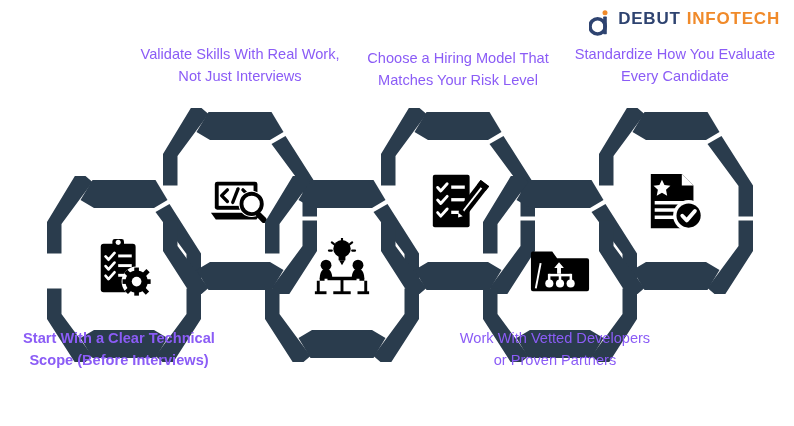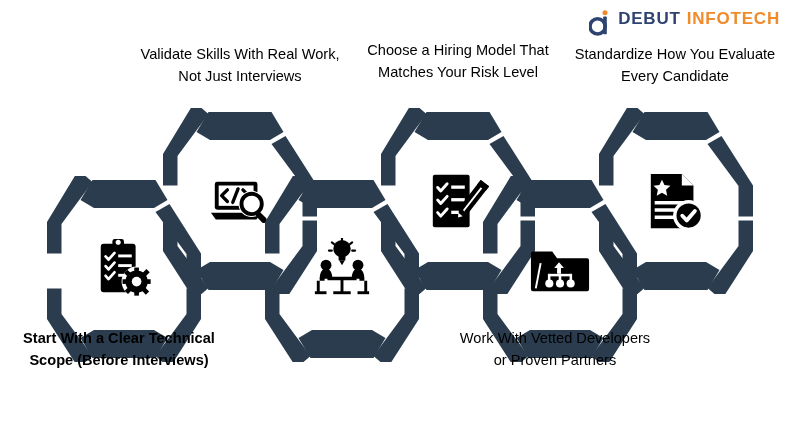--- a/index.html
+++ b/index.html
@@ -55,21 +55,21 @@
     height: 62px;
   }
   .hex-icon svg { display: block; width: 100%; height: 100%; }
 
   
   .caption {
     position: absolute;
     text-align: center;
     font-size: 14.6px;
     line-height: 1.5;
-    color: #000000;
+    color: #8b5cf6;
     width: 210px;
   }
 </style>
 </head>
 <body>
 
 <div id="stage">
 
   <div class="logo">
     <span>
@@ -270,19 +270,19 @@
         <path d="M38.5 47.2 l4.6 4.8 l8.4 -9.6" fill="none" stroke="#fff" stroke-width="4" stroke-linecap="round" stroke-linejoin="round"></path>
       </svg>
     </div>
   </div>
 
   <div class="caption" style="left:19px; top:328px; width:200px;font-weight:bold;">Start With a Clear Technical Scope (Before Interviews)</div>
 
   <div class="caption" style="left:135px; top:44px; width:210px;">Validate Skills With Real Work, Not Just Interviews</div>
 
 
-  <div class="caption" style="left:353px; top:40px; width:210px;">Choose a Hiring Model That Matches Your Risk Level</div>
+  <div class="caption" style="left:353px; top:48px; width:210px;">Choose a Hiring Model That Matches Your Risk Level</div>
 
   <div class="caption" style="left:455px; top:328px; width:200px;">Work With Vetted Developers or Proven Partners</div>
 
   <div class="caption" style="left:570px; top:44px; width:210px;">Standardize How You Evaluate Every Candidate</div>
 
 </div>
 
 </body></html>

